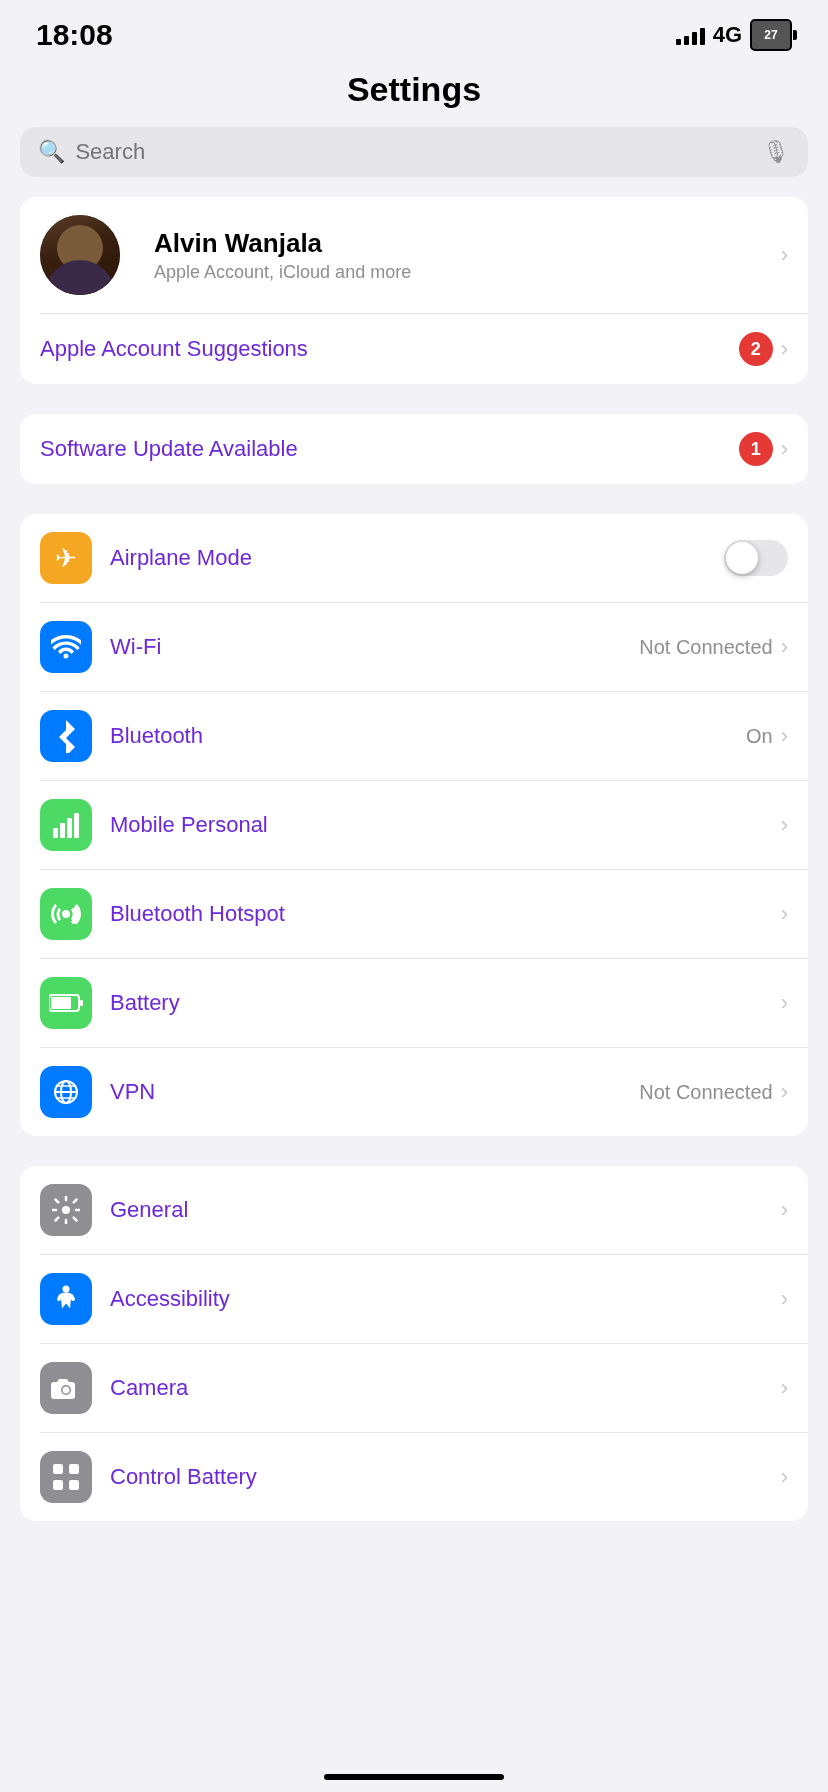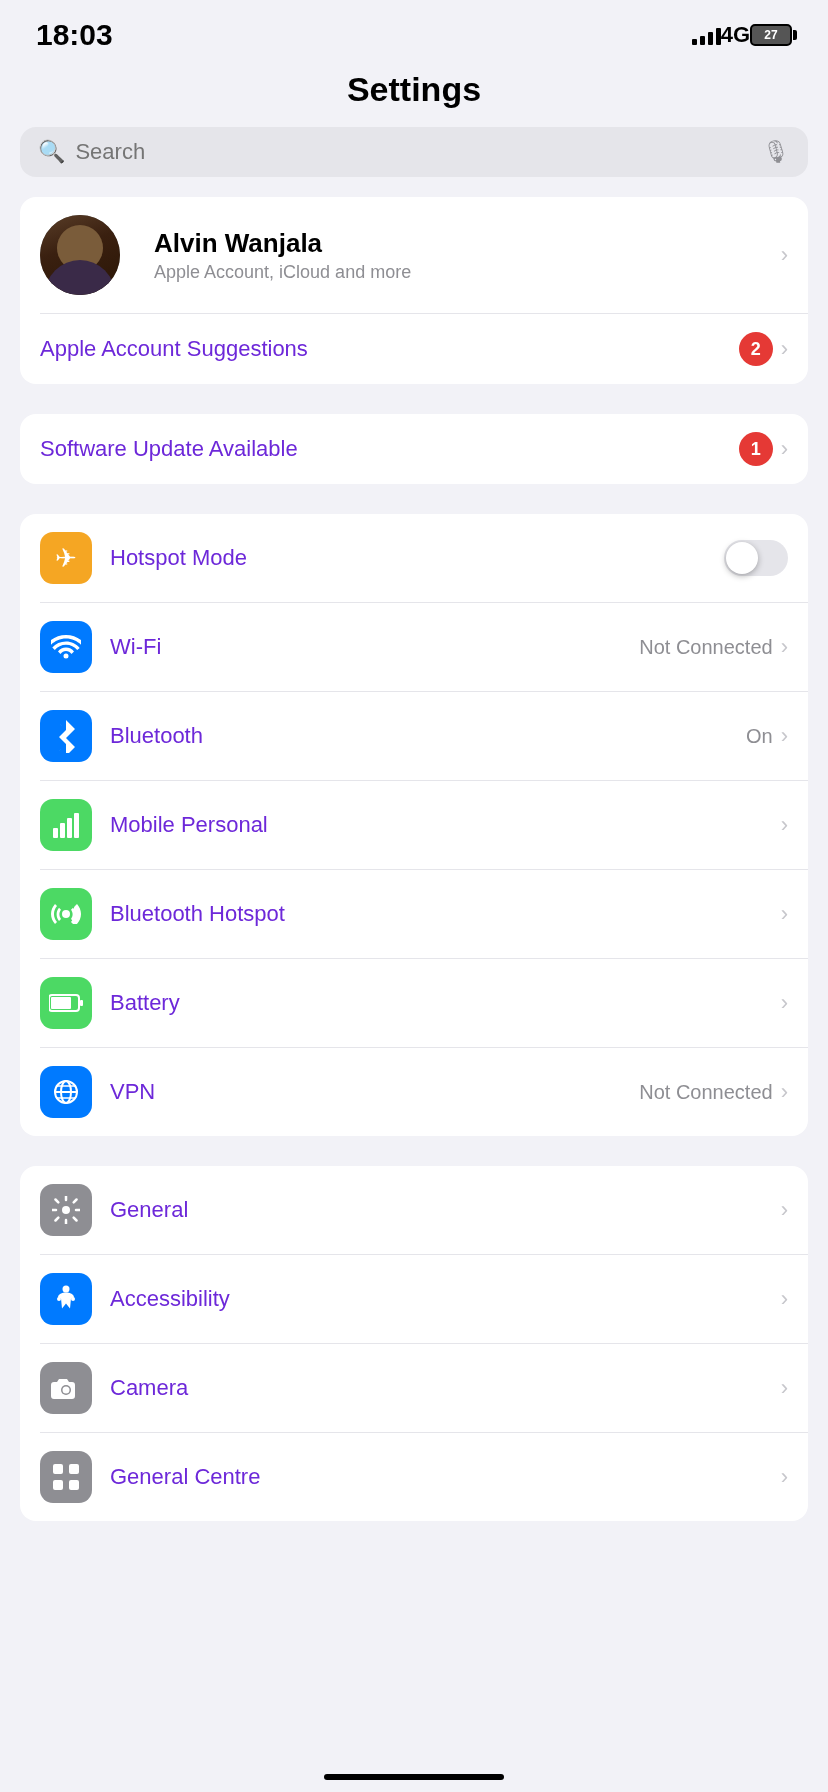--- a/index.html
+++ b/index.html
@@ -22,20 +22,21 @@
       height: 60px;
     }
     .status-time {
       font-size: 30px;
       font-weight: 600;
       color: #000;
     }
     .status-icons {
       display: flex;
       align-items: center;
+      gap: 8px;
     }
     .signal-bars {
       display: flex;
       align-items: flex-end;
       gap: 3px;
       height: 20px;
     }
     .signal-bar {
       width: 5px;
       background: #000;
@@ -48,21 +49,21 @@
     .status-4g {
       font-size: 22px;
       font-weight: 600;
       color: #000;
     }
     .battery {
       display: flex;
       align-items: center;
       justify-content: center;
       width: 42px;
-      height: 22px;
+      height: 32px;
       border: 2px solid #000;
       border-radius: 5px;
       position: relative;
       font-size: 12px;
       font-weight: 700;
       color: #fff;
       background: #555;
     }
     .battery::after {
       content: '';
@@ -267,21 +268,21 @@
       width: 180px;
       height: 6px;
       background: #000;
       border-radius: 3px;
     }
   </style>
 </head>
 <body>
 
 <div class="status-bar">
-  <span class="status-time">18:03</span>
+  <span class="status-time">18:08</span>
   <div class="status-icons">
     <div class="signal-bars">
       <div class="signal-bar bar1"></div>
       <div class="signal-bar bar2"></div>
       <div class="signal-bar bar3"></div>
       <div class="signal-bar bar4"></div>
     </div>
     <span class="status-4g">4G</span>
     <div class="battery">
       <span>27</span>
@@ -330,21 +331,21 @@
     <span class="chevron">›</span>
   </div>
 </div>
 
 <div class="spacer"></div>
 
 <div class="card">
 
   <div class="row-item">
     <div class="settings-icon" style="background:#f5a623;">✈</div>
-    <span class="row-label">Hotspot Mode</span>
+    <span class="row-label">Airplane Mode</span>
     <div class="toggle">
       <div class="toggle-knob"></div>
     </div>
   </div>
   <div class="divider"></div>
 
   <div class="row-item">
     <div class="settings-icon" style="background:#007aff;">
       <svg width="30" height="24" viewBox="0 0 30 24" fill="white">
         <path d="M15 18.5a2.5 2.5 0 1 1 0 5 2.5 2.5 0 0 1 0-5zm0-6c3.3 0 6.2 1.6 8 4l-2.5 2.5C19.1 17 17.2 16 15 16s-4.1 1-5.5 3L7 16.5c1.8-2.4 4.7-4 8-4zm0-6c5.5 0 10.4 2.5 13.7 6.5L26.2 15c-2.7-3.2-6.7-5.2-11.2-5.2S6.5 11.8 3.8 15L1.3 12.5C4.6 8.5 9.5 6.5 15 6.5zM15 0c7.3 0 13.9 3.2 18.5 8.3l-2.5 2.5C27 6.3 21.4 3.5 15 3.5S3 6.3 -1 10.8L-3.5 8.3C1.1 3.2 7.7 0 15 0z"></path>
@@ -471,18 +472,18 @@
 
   <div class="row-item">
     <div class="settings-icon" style="background:#8e8e93;">
       <svg width="30" height="30" viewBox="0 0 30 30" fill="white">
         <rect x="2" y="2" width="10" height="10" rx="2"></rect>
         <rect x="18" y="2" width="10" height="10" rx="2"></rect>
         <rect x="2" y="18" width="10" height="10" rx="2"></rect>
         <rect x="18" y="18" width="10" height="10" rx="2"></rect>
       </svg>
     </div>
-    <span class="row-label">General Centre</span>
+    <span class="row-label">Control Battery</span>
     <span class="chevron">›</span>
   </div>
 </div>
 
 <div class="home-indicator"></div>
 
 </body></html>

